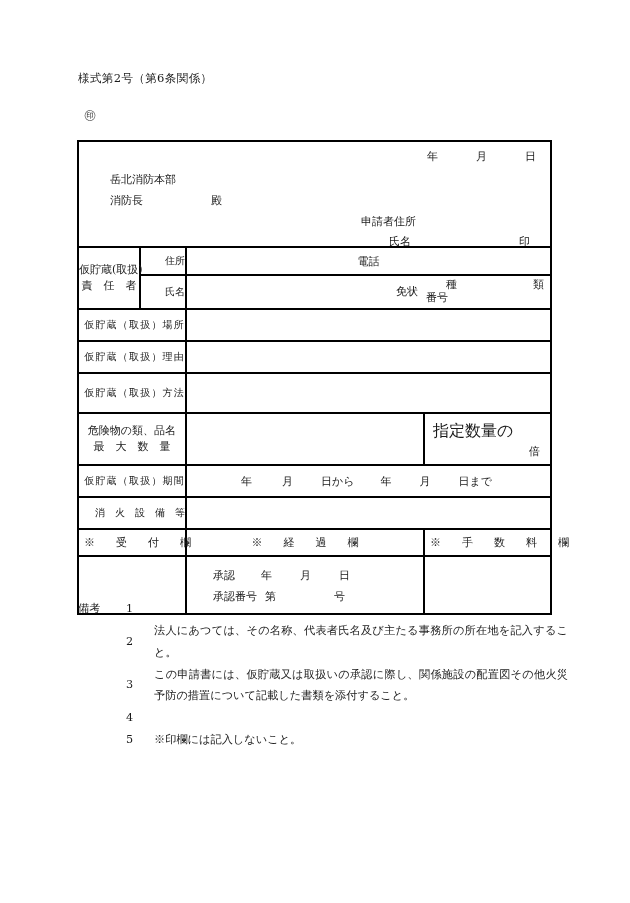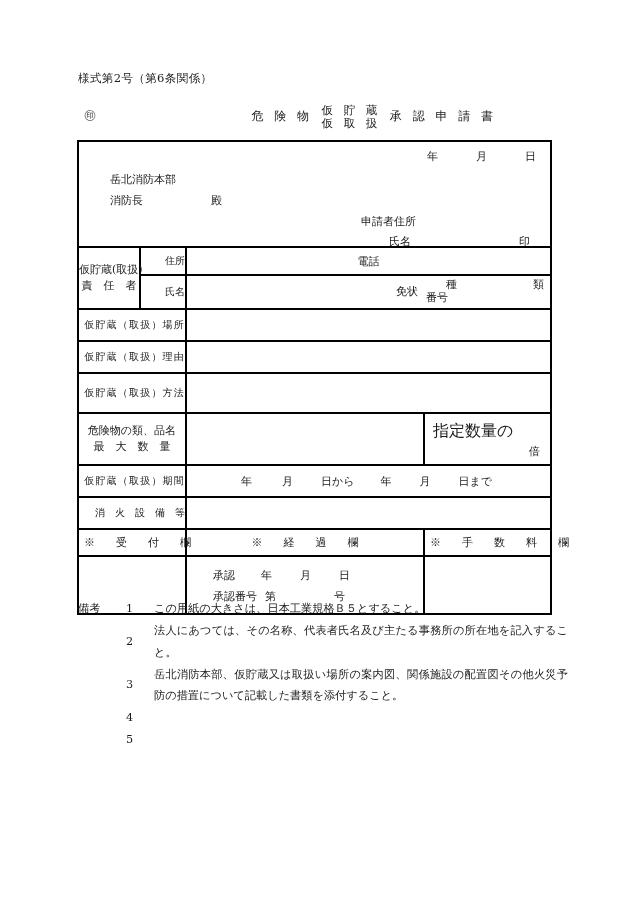--- a/index.html
+++ b/index.html
@@ -286,28 +286,20 @@
 </style>
 </head>
 <body>
 
 <div class="page">
 
   <div class="form-no">様式第2号（第6条関係）</div>
 
   <div class="title-row">
     <div class="seal-mark">㊞</div>
-    <div class="title-main">
-      <div class="t-word">危 険 物</div>
-      <div class="t-stack">
-        <span>仮 貯 蔵</span>
-        <span>仮 取 扱</span>
-      </div>
-      <div class="t-word">承 認 申 請 書</div>
-    </div>
   </div>
 
   <table class="tbl">
     <colgroup>
       <col style="width:62px">
       <col style="width:46px">
       <col style="width:238px">
       <col style="width:127px">
     </colgroup>
     <tbody>
@@ -431,35 +423,35 @@
         <td></td>
       </tr>
 
     </tbody>
   </table>
 
   <div class="notes">
     <div class="note-row">
       <div class="note-label">備考</div>
       <div class="note-num">1</div>
-      <div class="note-text">この用紙の大きさは、日本工業規格Ｂ５とすること。</div>
     </div>
     <div class="note-row cont">
       <div class="note-label"></div>
       <div class="note-num" style="visibility:visible">2</div>
       <div class="note-text">法人にあつては、その名称、代表者氏名及び主たる事務所の所在地を記入すること。</div>
     </div>
     <div class="note-row cont">
       <div class="note-label"></div>
       <div class="note-num" style="visibility:visible">3</div>
-      <div class="note-text">岳北消防本部、仮貯蔵又は取扱い場所の案内図、関係施設の配置図その他火災予防の措置について記載した書類を添付すること。</div>
+      <div class="note-text">この申請書には、仮貯蔵又は取扱いの承認に際し、関係施設の配置図その他火災予防の措置について記載した書類を添付すること。</div>
     </div>
     <div class="note-row cont">
       <div class="note-label"></div>
       <div class="note-num" style="visibility:visible">4</div>
     </div>
     <div class="note-row cont">
       <div class="note-label"></div>
       <div class="note-num" style="visibility:visible">5</div>
+      <div class="note-text">※印欄には記入しないこと。</div>
     </div>
   </div>
 
 </div>
 
 </body></html>

